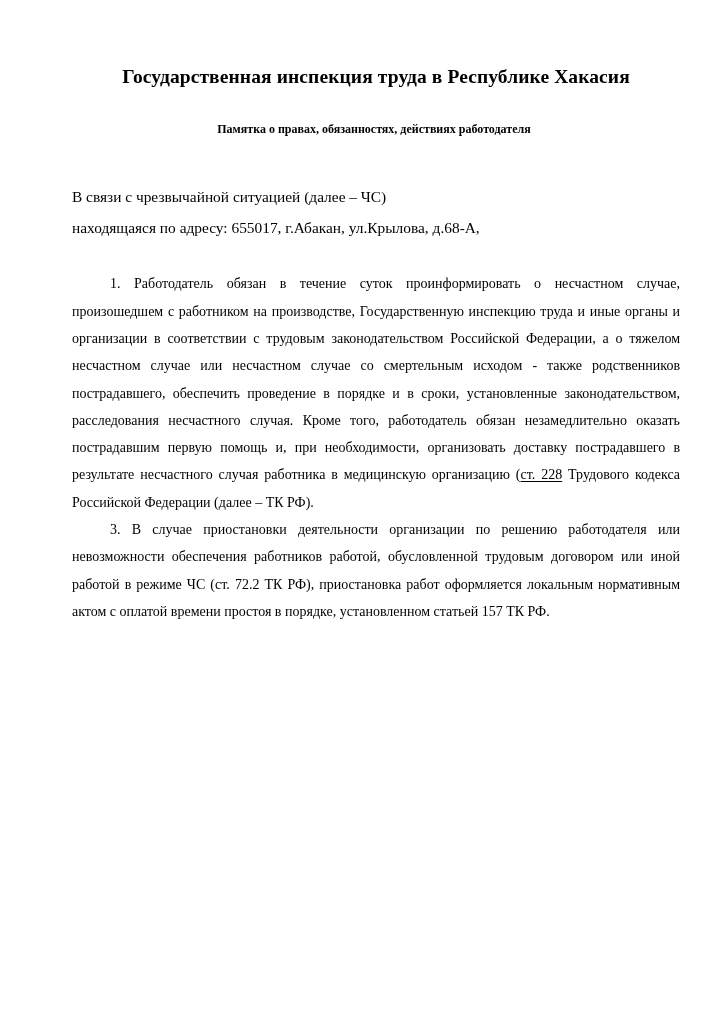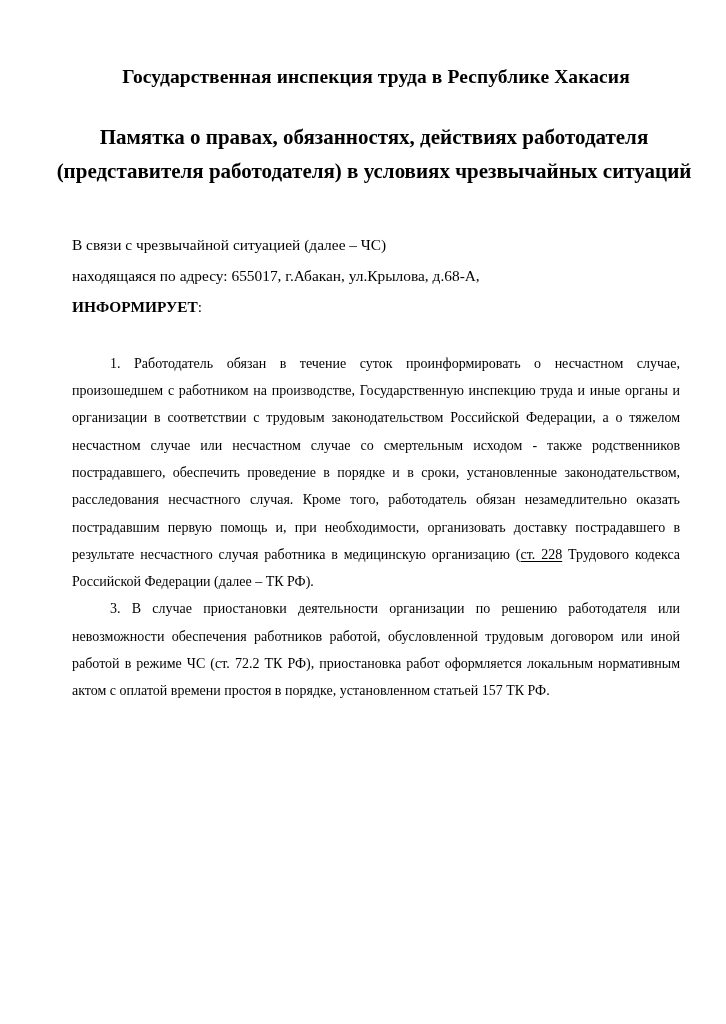--- a/index.html
+++ b/index.html
@@ -32,21 +32,21 @@
   .doc-title {
     font-size: 19.5px;
     font-weight: bold;
     text-align: center;
     line-height: 1.5;
     margin: 0;
     padding-top: 62px;
     letter-spacing: 0.1px;
   }
   .doc-subtitle {
-    font-size: 21px;
+    font-size: 12px;
     font-weight: bold;
     text-align: center;
     line-height: 1.62;
     margin: 0;
     padding-top: 29px;
     width: 640px;
     margin-left: -18px;
   }
   .doc-subtitle .sub-line {
     display: block;
@@ -94,27 +94,25 @@
 </head>
 <body>
 
 <div class="page">
   <div class="content">
 
     <h1 class="doc-title">Государственная инспекция труда в Республике Хакасия</h1>
 
     <h2 class="doc-subtitle">
       <span class="sub-line">Памятка о правах, обязанностях, действиях работодателя</span>
-      <span class="sub-line">(представителя работодателя) в условиях чрезвычайных ситуаций</span>
     </h2>
 
     <div class="intro">
       <span class="intro-line">В связи с чрезвычайной ситуацией (далее – ЧС)</span>
       <span class="intro-line">находящаяся по адресу: 655017, г.Абакан, ул.Крылова, д.68-А,</span>
-      <span class="intro-line bold"><span>ИНФОРМИРУЕТ</span><span class="plain">:</span></span>
     </div>
 
     <div class="body-block">
 
       <p class="para p1"><span>1.</span><span> Работодатель обязан в течение суток проинформировать о несчастном случае, произошедшем с работником на производстве, Государственную инспекцию труда и иные органы и организации в соответствии с трудовым законодательством Российской Федерации, а о тяжелом несчастном случае или несчастном случае со смертельным исходом - также родственников пострадавшего, обеспечить проведение в порядке и в сроки, установленные законодательством, расследования несчастного случая. Кроме того, работодатель обязан незамедлительно оказать пострадавшим первую помощь и, при необходимости, организовать доставку пострадавшего в результате несчастного случая работника в медицинскую организацию (</span><span class="lawref">ст. 228</span><span> Трудового кодекса Российской Федерации (далее – ТК РФ).</span></p>
 
 
       <p class="para p3"><span>3.</span><span> В случае приостановки деятельности организации по решению работодателя или невозможности обеспечения работников работой, обусловленной трудовым договором или иной работой в режиме ЧС (ст. 72.2 ТК РФ), приостановка работ оформляется локальным нормативным актом с оплатой времени простоя в порядке, установленном статьей 157 ТК РФ.</span></p>
 
     </div>

